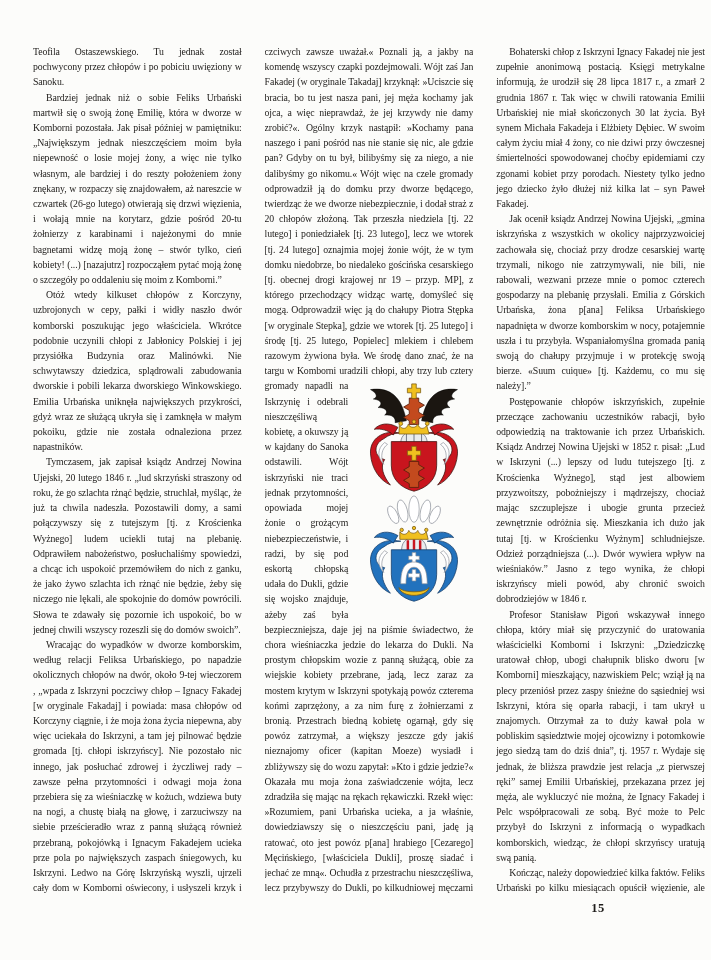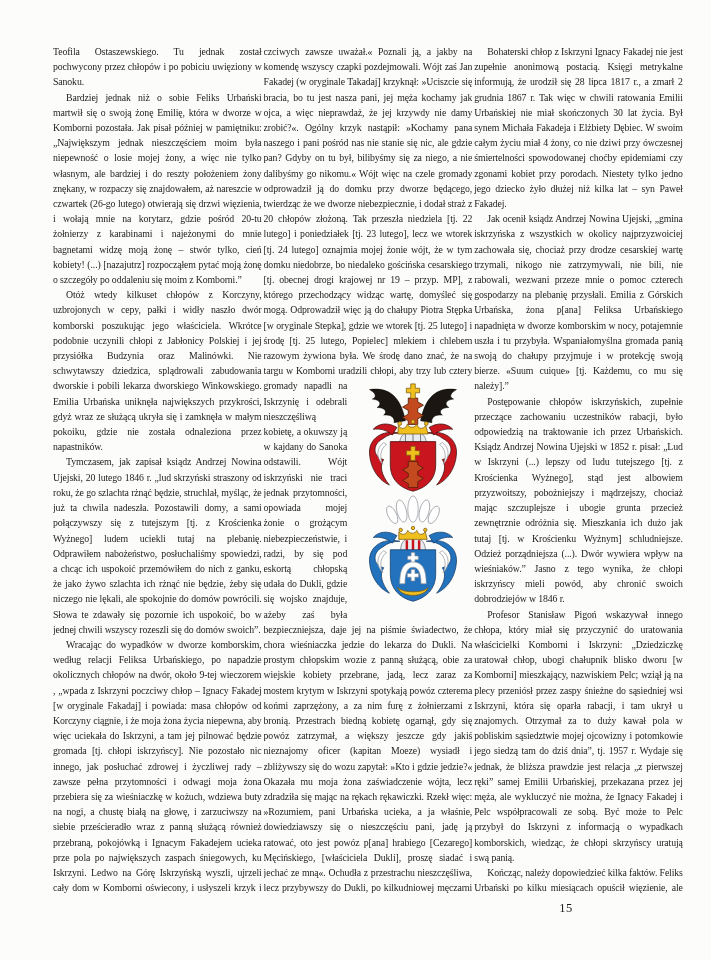--- a/index.html
+++ b/index.html
@@ -14,22 +14,21 @@
     width: 711px; height: 960px;
     background: var(--paper, #fcfcfa);
     color: var(--ink, #1e1c1a);
     overflow: hidden;
   }
   .cols {
     position: absolute;
     left: 33px; top: 44px;
     width: 652px; height: 852px;
     display: flex;
-    gap: 2px;
-    margin-left: 20px;
+    gap: 23px;
   }
   .col {
     width: 208.6px;
     flex: 0 0 auto;
     overflow: hidden;
   }
   p.para {
     margin: 0;
     font-size: 9.8px;
     line-height: 15.2px;
@@ -51,26 +50,27 @@
   .caption {
     font-style: italic;
     font-size: 9.6px;
     line-height: 13.2px;
     text-align: justify;
     margin: 7px 0 6px 6px;
     letter-spacing: -0.1px;
   }
   .folio {
     position: absolute;
-    left: 524px; top: 901px;
+    left: 556px; top: 901px;
     width: 84px;
     text-align: center;
     font-size: 12.5px;
     letter-spacing: 0.5px;
     font-variant-numeric: oldstyle-nums;
+    font-weight: bold;
   }
 
   
   .f-red   { fill: var(--herb-red, #c9151e); stroke: #3a120e; stroke-width: 0.8; }
   .f-gold  { fill: var(--herb-gold, #f0c01f); stroke: #7a5a10; stroke-width: 0.8; }
   .f-blk   { fill: var(--herb-black, #1b1611); stroke: #000; stroke-width: 0.5; }
   .f-sil   { fill: var(--herb-silver, #e9ecee); stroke: #6b7280; stroke-width: 0.8; }
   .f-wht   { fill: #ffffff; stroke: #8a8f98; stroke-width: 0.7; }
   .f-stump { fill: var(--herb-stump, #c34a1e); stroke: #57200c; stroke-width: 0.9; }
   .f-blue  { fill: var(--herb-blue, #2272bd); stroke: #123a66; stroke-width: 0.8; }

